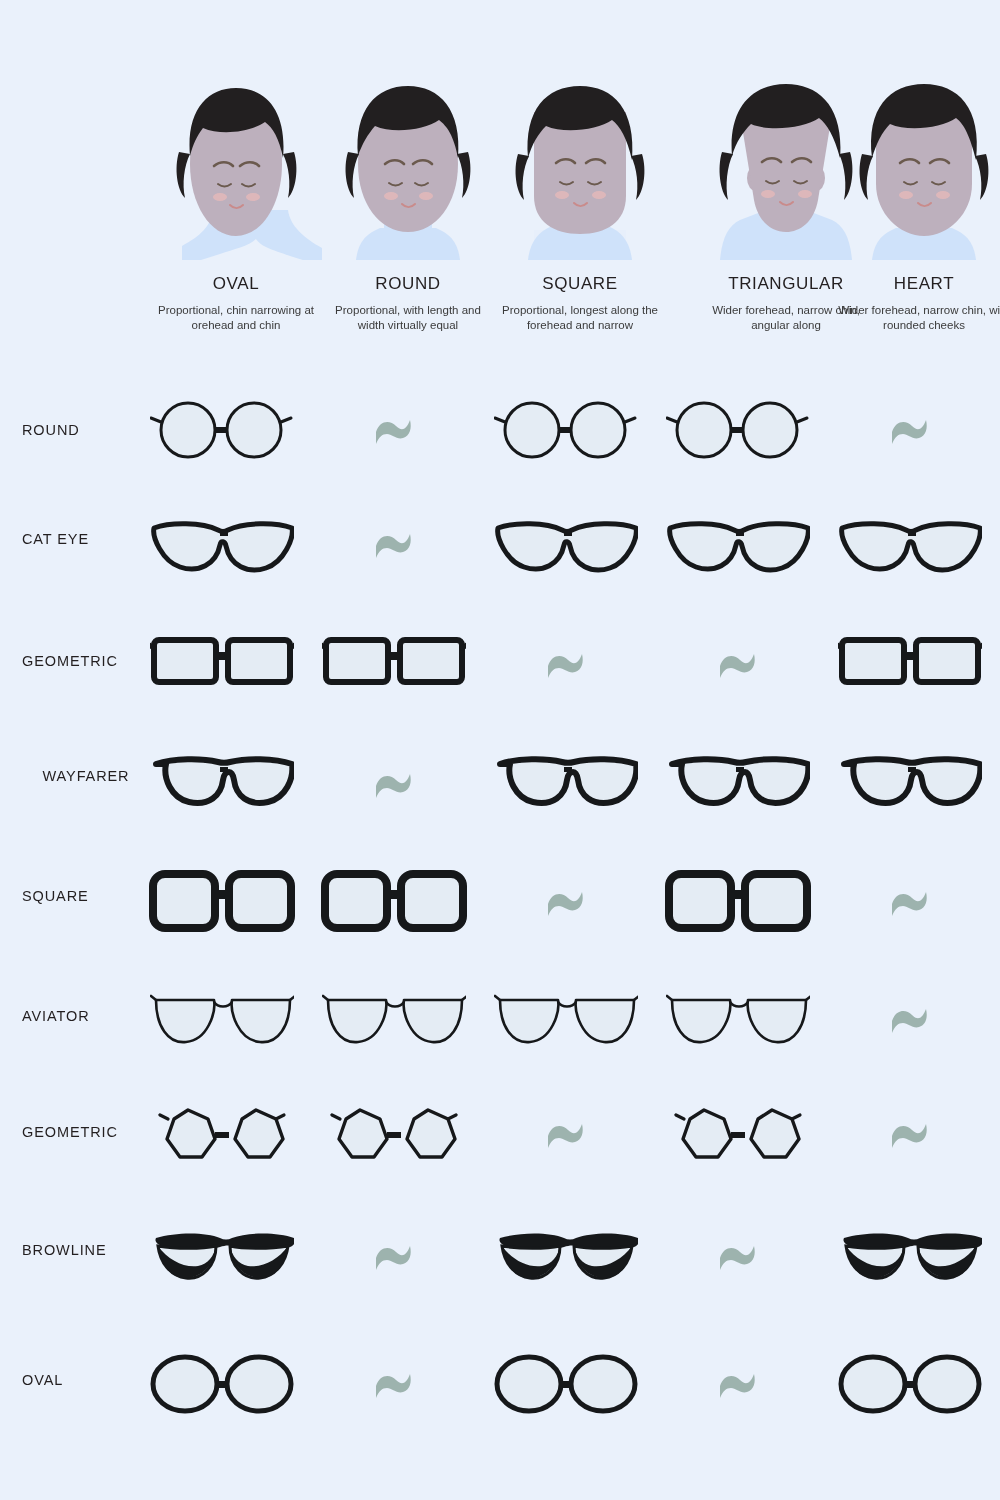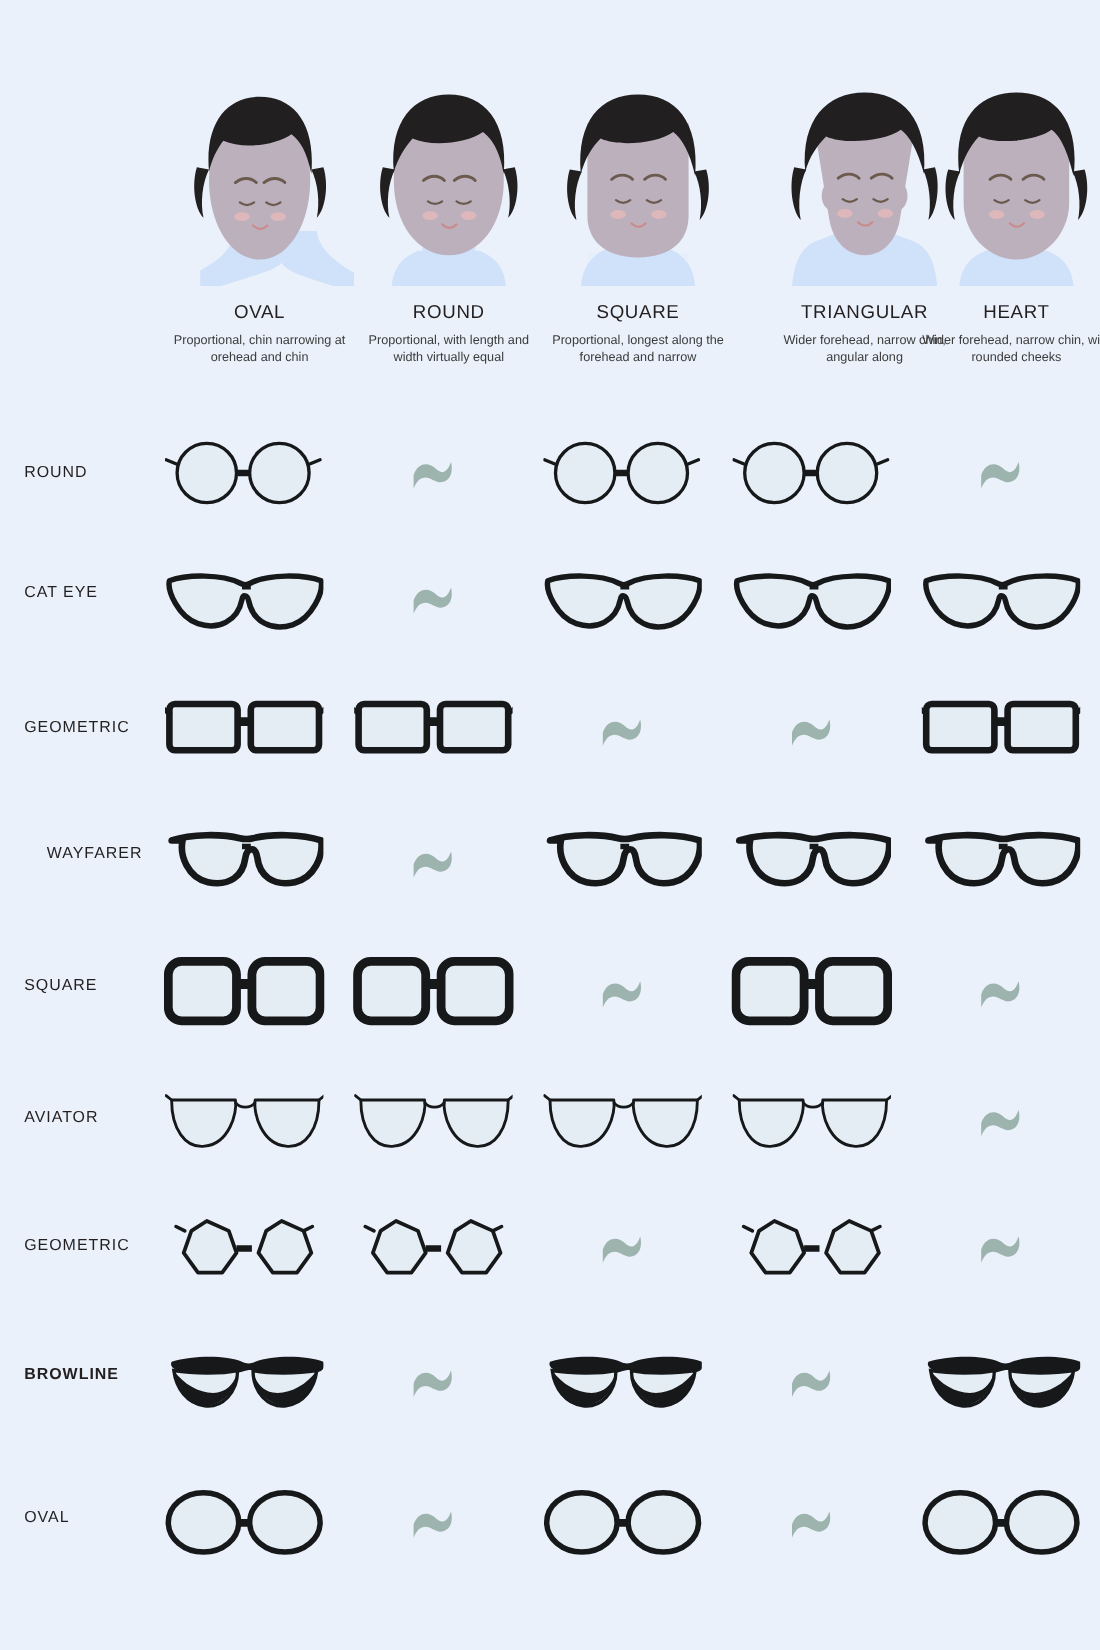--- a/index.html
+++ b/index.html
@@ -209,21 +209,21 @@
     </div>
   </div>
 
   <div class="row-label" style="top:422px;">ROUND</div>
   <div class="row-label" style="top:531px;">CAT EYE</div>
   <div class="row-label" style="top:653px;">GEOMETRIC</div>
   <div class="row-label" style="top:768px;text-align:center;">WAYFARER</div>
   <div class="row-label" style="top:888px;">SQUARE</div>
   <div class="row-label" style="top:1008px;">AVIATOR</div>
   <div class="row-label" style="top:1124px;">GEOMETRIC</div>
-  <div class="row-label" style="top:1242px;font-weight:bold;">BROWLINE</div>
+  <div class="row-label" style="top:1242px;">BROWLINE</div>
   <div class="row-label" style="top:1372px;">OVAL</div>
 
   <svg width="0" height="0" style="position:absolute" aria-hidden="true">
     <defs>
 
       <g id="sq">
         <path d="M2 16 c4 -12 14 -12 20 -6 c5 5 10 5 14 -6 c2 8 0 16 -7 18 c-6 2 -11 -4 -16 -4 c-5 0 -8 3 -11 10z" fill="#9db3ae"></path>
       </g>
 
       <g id="g-round">

